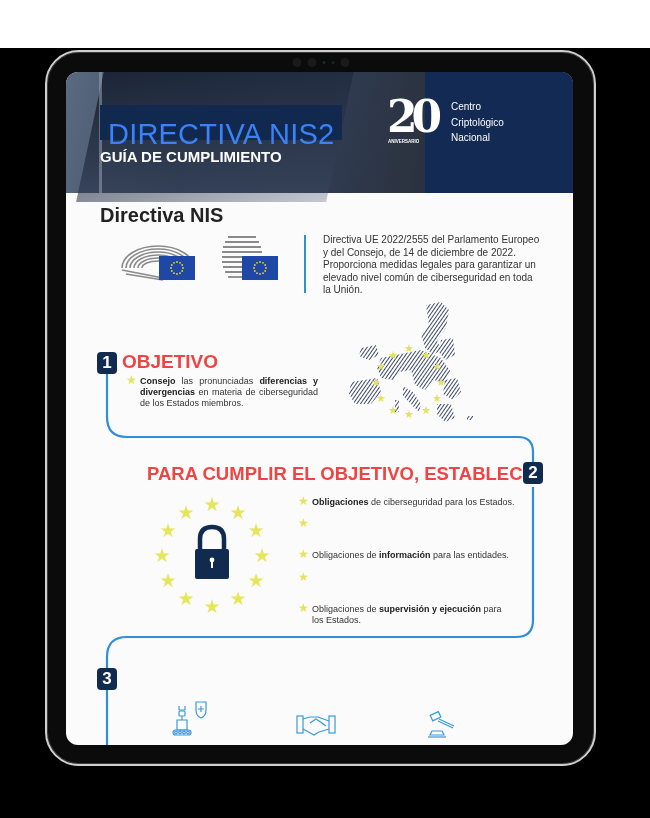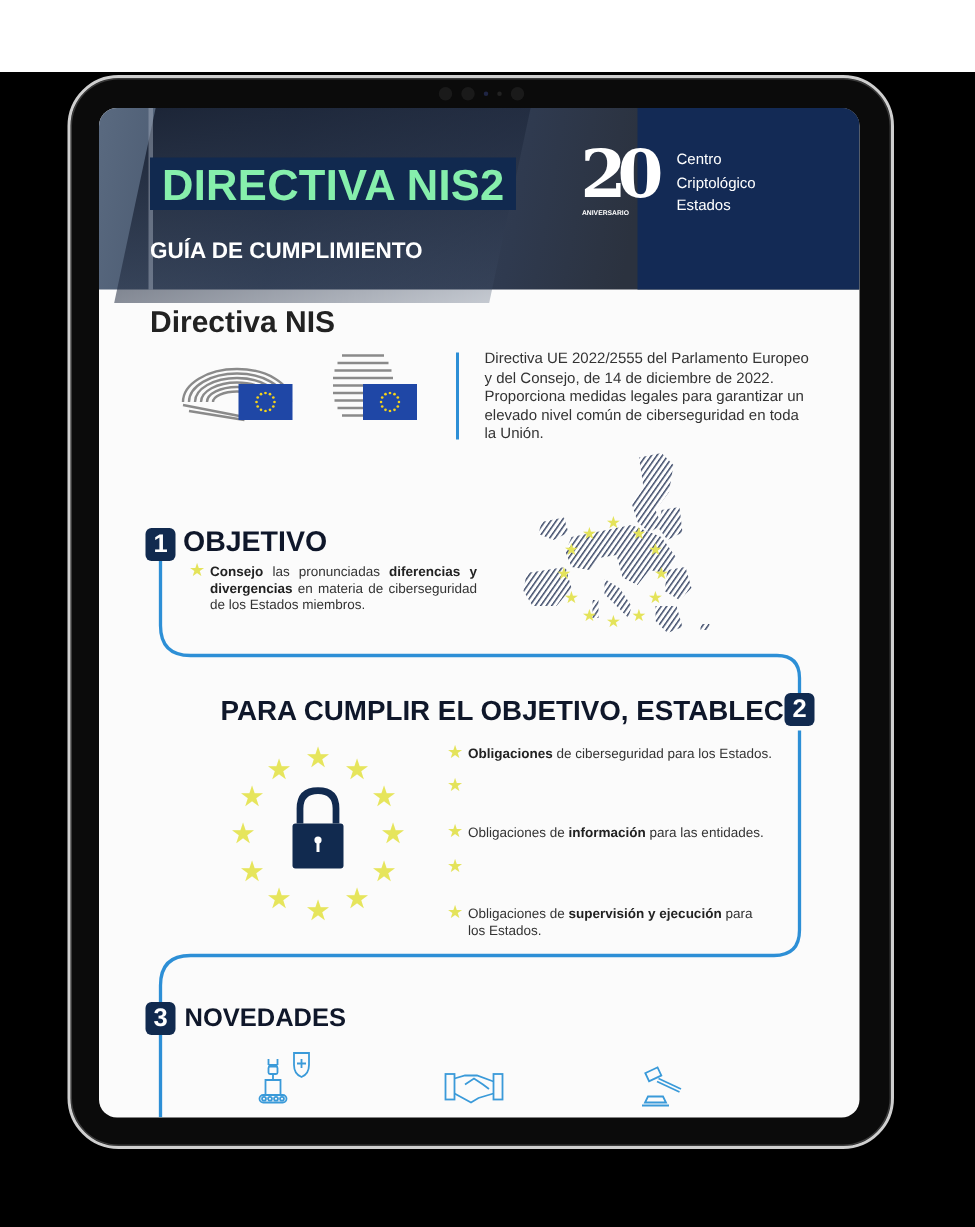--- a/index.html
+++ b/index.html
@@ -30,26 +30,26 @@
   .flag-shape {
     position: absolute; left: 25px; top: -10px; width: 250px; height: 140px;
     background: linear-gradient(160deg, rgba(20,28,45,0.9) 0%, rgba(30,40,60,0.6) 50%, rgba(70,85,110,0.3) 100%);
     transform: skewX(-12deg);
   }
   .flag-pole { position: absolute; left: 33px; top: 0; width: 3px; height: 121px; background: rgba(160,170,185,0.5); }
   .header-right {
     position: absolute; left: 359px; top: 0; width: 148px; height: 121px; background: #132a55;
   }
   .title-box {
-    position: absolute; left: 34px; top: 33px; padding: 2px 8px; height: 35px;
-    background: #11294f; color: #86efac; font-weight: bold; font-size: 29px; line-height: 35px;
+    position: absolute; left: 34px; top: 33px; padding: 12px 8px; height: 35px;
+    background: #11294f; color: #3b82f6; font-weight: normal; font-size: 29px; line-height: 35px;
     letter-spacing: 0.2px;
   }
   .subtitle {
-    position: absolute; left: 34px; top: 76px; color: #ffffff; font-weight: bold; font-size: 15px; margin-top: 11px;
+    position: absolute; left: 34px; top: 76px; color: #ffffff; font-weight: bold; font-size: 15px;
   }
   .logo-20 {
     position: absolute; left: 321px; top: 23px; color: #ffffff; font-family: "DejaVu Serif", serif;
     font-weight: bold; font-size: 44px; line-height: 44px; letter-spacing: -6px;
   }
   .logo-aniv {
     position: absolute; left: 322px; top: 67px; color: #ffffff; font-size: 4.5px; font-weight: bold;
   }
   .logo-text {
     position: absolute; left: 385px; top: 27px; color: #ffffff; font-size: 10px; line-height: 15.5px;
@@ -64,21 +64,21 @@
   }
   .eu-flag .ring { position: absolute; left: 50%; top: 50%; width: 14px; height: 14px; transform: translate(-50%,-50%); }
   .divider-v { position: absolute; left: 238px; top: 163px; width: 2px; height: 58px; background: #2d8fd6; }
   .nis-text {
     position: absolute; left: 257px; top: 162px; width: 220px; font-size: 10px; line-height: 12.5px; color: #333;
   }
   .step-badge {
     position: absolute; width: 20px; height: 22px; border-radius: 4px; background: #112a4f; color: #fff;
     font-weight: bold; font-size: 17px; line-height: 22px; text-align: center;
   }
-  .step-title { position: absolute; font-weight: bold; color: #0f172a; }
+  .step-title { position: absolute; font-weight: bold; color: #ef4444; }
   .bullet { position: absolute; font-size: 9px; line-height: 11px; color: #333; }
   .bullet .star { position: absolute; left: -14px; top: -1px; color: #e4e35a; font-size: 12px; }
   .bullet b { color: #222; }
   .justify { text-align: justify; }
   svg.path { position: absolute; left: 0; top: 0; }
   .icon-line { position: absolute; }
 </style>
 </head>
 <body>
 
@@ -98,21 +98,21 @@
     <div class="flag-shape"></div>
     <div class="flag-pole"></div>
     <div class="header-right"></div>
     <div class="title-box">DIRECTIVA NIS2</div>
     <div class="subtitle">GUÍA DE CUMPLIMIENTO</div>
     <div class="logo-20">20</div>
     <div class="logo-aniv">ANIVERSARIO</div>
     <div class="logo-text">
       <div>Centro</div>
       <div>Criptológico</div>
-      <div>Estados</div>
+      <div>Nacional</div>
     </div>
   </div>
 
   <div class="section-h">Directiva NIS</div>
 
   <svg class="parliament" style="left:52px;top:162px" width="80" height="50">
     <g fill="none" stroke="#8a8a8a" stroke-width="1.6">
       <path d="M4 34 A36 22 0 0 1 76 34"></path>
       <path d="M8 34 A32 19 0 0 1 72 34"></path>
       <path d="M12 34 A28 16 0 0 1 68 34"></path>
@@ -262,21 +262,20 @@
   </div>
   <div class="bullet" style="left:246px;top:501px;width:215px">
     <span class="star">★</span>
   </div>
   <div class="bullet" style="left:246px;top:532px;width:200px">
     <span class="star">★</span>
     <span class="rich">Obligaciones de <b>supervisión y ejecución</b> para los Estados.</span>
   </div>
 
   <div class="step-badge" style="left:31px;top:596px">3</div>
-  <div class="step-title" style="left:57px;top:597px;font-size:17px">NOVEDADES</div>
 
   <svg class="icon-line" style="left:106px;top:628px" width="40" height="38" viewBox="0 0 40 38">
     <g fill="none" stroke="#3a9ad9" stroke-width="1.2">
       <path d="M24 2 L34 2 L34 10 Q34 16 29 18 Q24 16 24 10 Z"></path>
       <line x1="29" y1="6" x2="29" y2="12"></line>
         <line x1="26" y1="9" x2="32" y2="9"></line>
       <path d="M7 6 L7 10 M13 6 L13 10 M7 10 L13 10"></path>
       <rect x="7" y="11" width="6" height="5" rx="1"></rect>
       <line x1="10" y1="16" x2="10" y2="20"></line>
         <path d="M5 20 L15 20 L15 30 L5 30 Z"></path>

